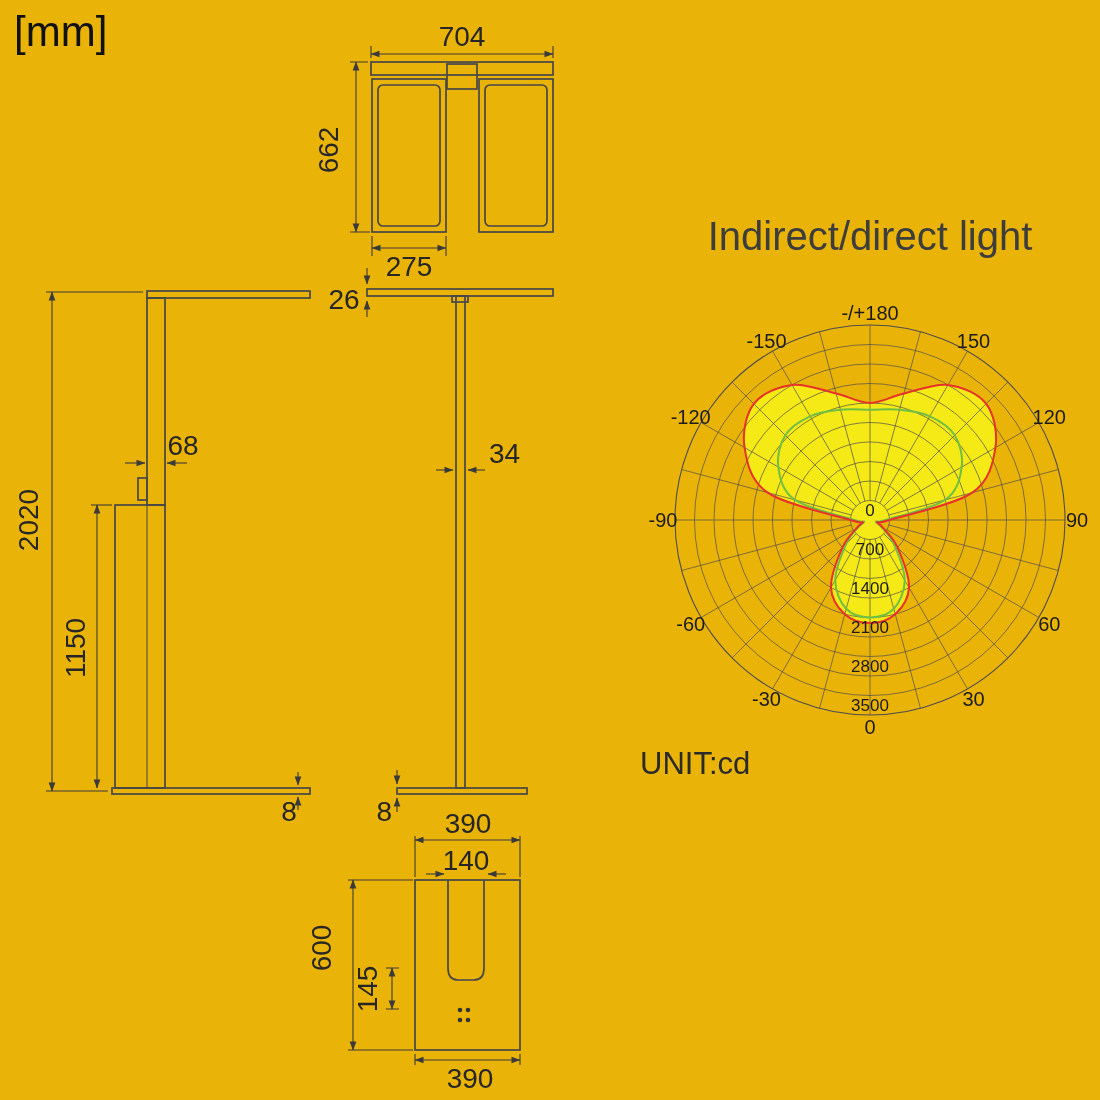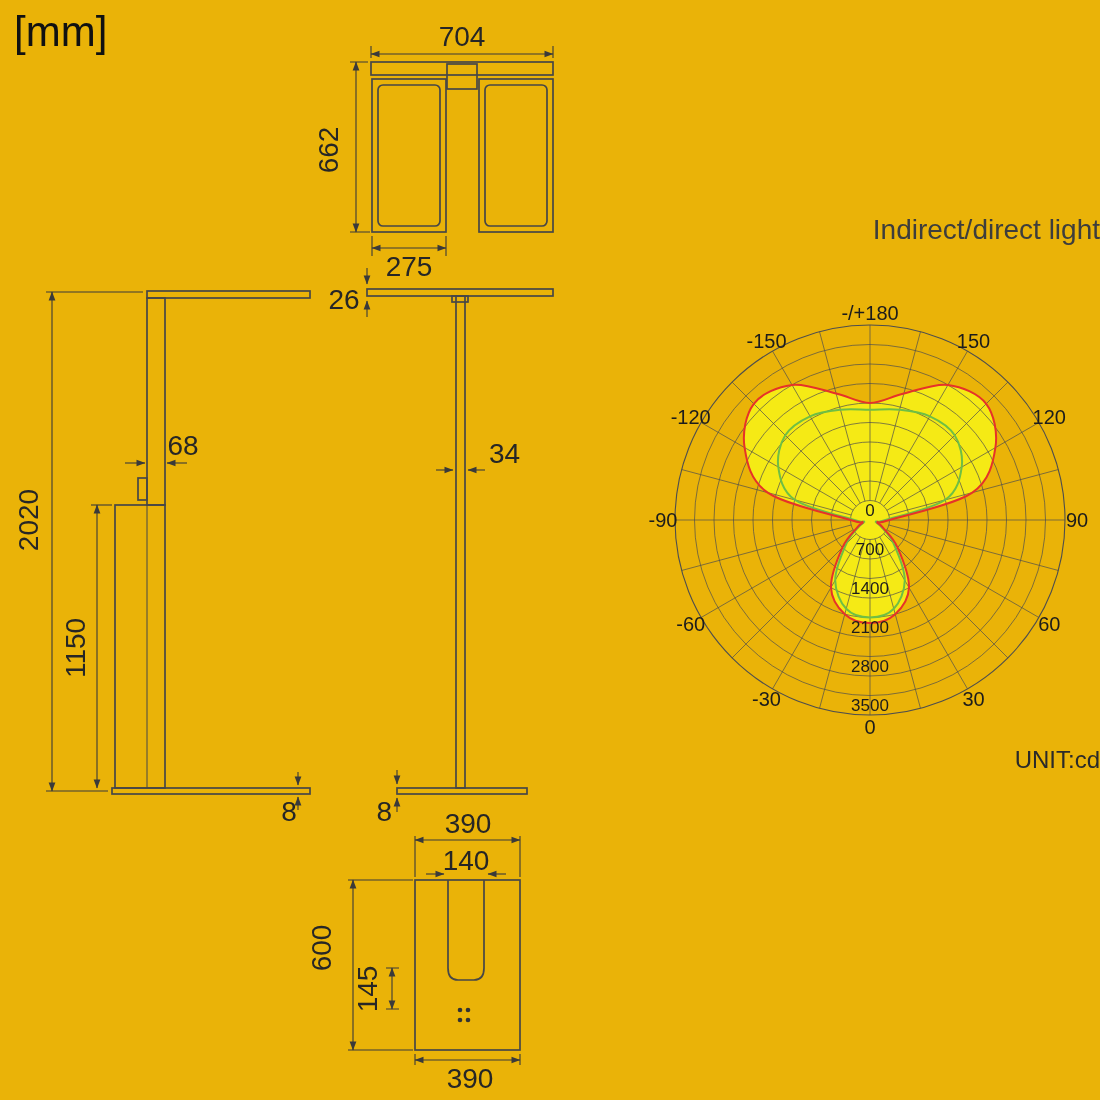--- a/index.html
+++ b/index.html
@@ -1,22 +1,22 @@
 <!DOCTYPE html>
 <html><head>
 <meta charset="utf-8">
 <style>
   html,body{margin:0;padding:0;background:#fff;}
   .page{position:relative;width:1100px;height:1100px;background:#eab308;overflow:hidden;
         font-family:"Liberation Sans",sans-serif;}
   .mm{position:absolute;left:14px;top:8px;font-size:42px;color:#111;}
-  .chart-title{position:absolute;left:640px;top:214px;width:460px;text-align:right;
-               font-size:28px;color:#3d3d3d;}
-  .chart-unit{position:absolute;left:640px;top:746px;width:460px;text-align:right;
-              font-size:24px;color:#2a2a2a;}
+  .chart-title{position:absolute;left:640px;top:214px;width:460px;text-align:center;
+               font-size:40px;color:#3d3d3d;}
+  .chart-unit{position:absolute;left:640px;top:746px;width:460px;text-align:left;
+              font-size:31px;color:#2a2a2a;}
   .legend{position:absolute;left:726px;top:788px;}
   .legend-row{display:flex;align-items:center;margin-bottom:9px;}
   .legend-line{display:inline-block;width:36px;height:3px;margin-right:8px;background:#888;}
   .legend-label{font-size:29px;color:#2a2a2a;}
   svg.draw{position:absolute;left:0;top:0;}
   svg text{font-family:"Liberation Sans",sans-serif;}
   .e{fill:none;stroke:#474747;stroke-width:1.7;}
   .et{fill:none;stroke:#474747;stroke-width:1;}
   .d{fill:none;stroke:#3a3a3a;stroke-width:1.1;}
   .dt{font-size:28px;fill:#262626;}

